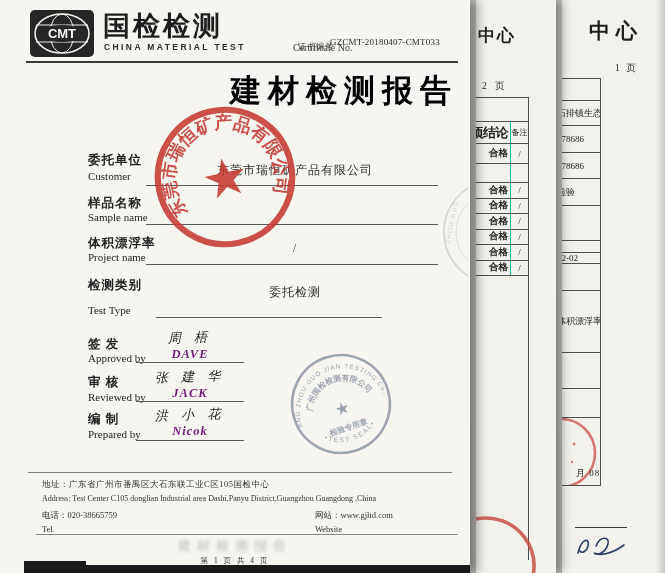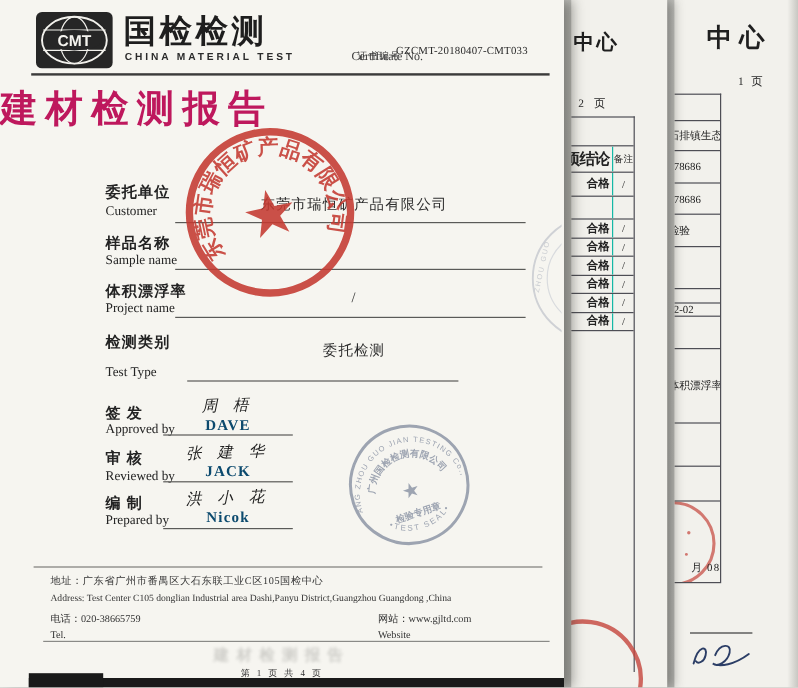--- a/index.html
+++ b/index.html
@@ -13,35 +13,35 @@
   .p3::after{content:"";position:absolute;right:0;top:0;width:9px;height:100%;background:linear-gradient(to left,rgba(90,90,85,.28),rgba(90,90,85,0));pointer-events:none}
 
   
   .logo-box{position:absolute;left:30px;top:10px;width:64px;height:47px}
   .brand-cn{position:absolute;left:103px;top:8px;font-size:27px;font-weight:bold;letter-spacing:3px;color:#1e1e1e;font-family:"Liberation Sans",sans-serif}
   .brand-en{position:absolute;left:104px;top:42px;font-size:8.5px;font-weight:bold;letter-spacing:2.4px;color:#2b2b2b;font-family:"Liberation Sans",sans-serif;white-space:nowrap}
   .cert-cn{position:absolute;left:298px;top:41px;font-size:8px;letter-spacing:1px;color:#3a3a3a}
   .cert-en{position:absolute;left:293px;top:42px;font-size:10px;color:#3a3a3a}
   .cert-no{position:absolute;left:330px;top:37px;font-size:9px;letter-spacing:.2px;color:#2a2a2a}
   .hrule{position:absolute;left:26px;top:61px;width:432px;height:2px;background:#3b3b3b}
-  .title{position:absolute;left:0;top:70px;width:458px;text-align:left;font-size:31px;font-weight:bold;letter-spacing:7px;color:#be185d}
+  .title{position:absolute;left:0;top:70px;width:458px;text-align:right;font-size:31px;font-weight:bold;letter-spacing:7px;color:#000000}
 
   
   .lab-cn{position:absolute;left:88px;font-size:12.5px;font-weight:bold;letter-spacing:1px;color:#232323;white-space:nowrap}
   .lab-en{position:absolute;left:88px;font-size:11px;color:#232323;white-space:nowrap}
   .val{position:absolute;left:150px;width:290px;text-align:center;font-size:12px;letter-spacing:1px;color:#2c2c2c;white-space:nowrap}
   .uline{position:absolute;left:146px;width:292px;height:1px;background:#5a5a58}
   .f1cn{top:152px}.f1v{top:162px}.f1en{top:170px}.f1l{top:185px}
   .f2cn{top:195px}.f2v{top:203px}.f2en{top:211px}.f2l{top:224px}
   .f3cn{top:235px}.f3v{top:241px}.f3en{top:251px}.f3l{top:264px}
   .f4cn{top:277px}.f4v{top:284px}.f4en{top:304px}.f4l{top:317px;left:156px;width:226px}
 
   
   .hand{position:absolute;left:135px;width:110px;text-align:center;font-size:13px;font-style:italic;letter-spacing:5px;color:#1e1e1e;transform:rotate(-2deg);white-space:nowrap}
-  .pname{position:absolute;left:135px;width:110px;text-align:center;font-size:12.5px;font-weight:bold;letter-spacing:1px;color:#0c4a6e}
+  .pname{position:absolute;left:135px;width:110px;text-align:center;font-size:12.5px;font-style:italic;font-weight:bold;letter-spacing:1px;color:#701a75}
   .sline{position:absolute;left:136px;width:108px;height:1px;background:#5a5a58}
   .s1cn{top:336px}.s1hand{top:329px}.s1en{top:352px}.s1name{top:347px}.s1l{top:362px}
   .s2cn{top:374px}.s2hand{top:368px}.s2en{top:391px}.s2name{top:386px}.s2l{top:401px}
   .s3cn{top:411px}.s3hand{top:406px}.s3en{top:428px}.s3name{top:424px}.s3l{top:440px}
 
   
   .stamp-red{position:absolute;left:152px;top:104px;width:146px;height:146px;transform:rotate(-12deg);opacity:.88;z-index:5}
   .stamp-seal{position:absolute;left:289px;top:352px;width:104px;height:104px;transform:rotate(-18deg);opacity:.8;z-index:5}
   .stamp-edge{position:absolute;left:438px;top:186px;width:30px;height:92px;opacity:.8;z-index:4}
 

